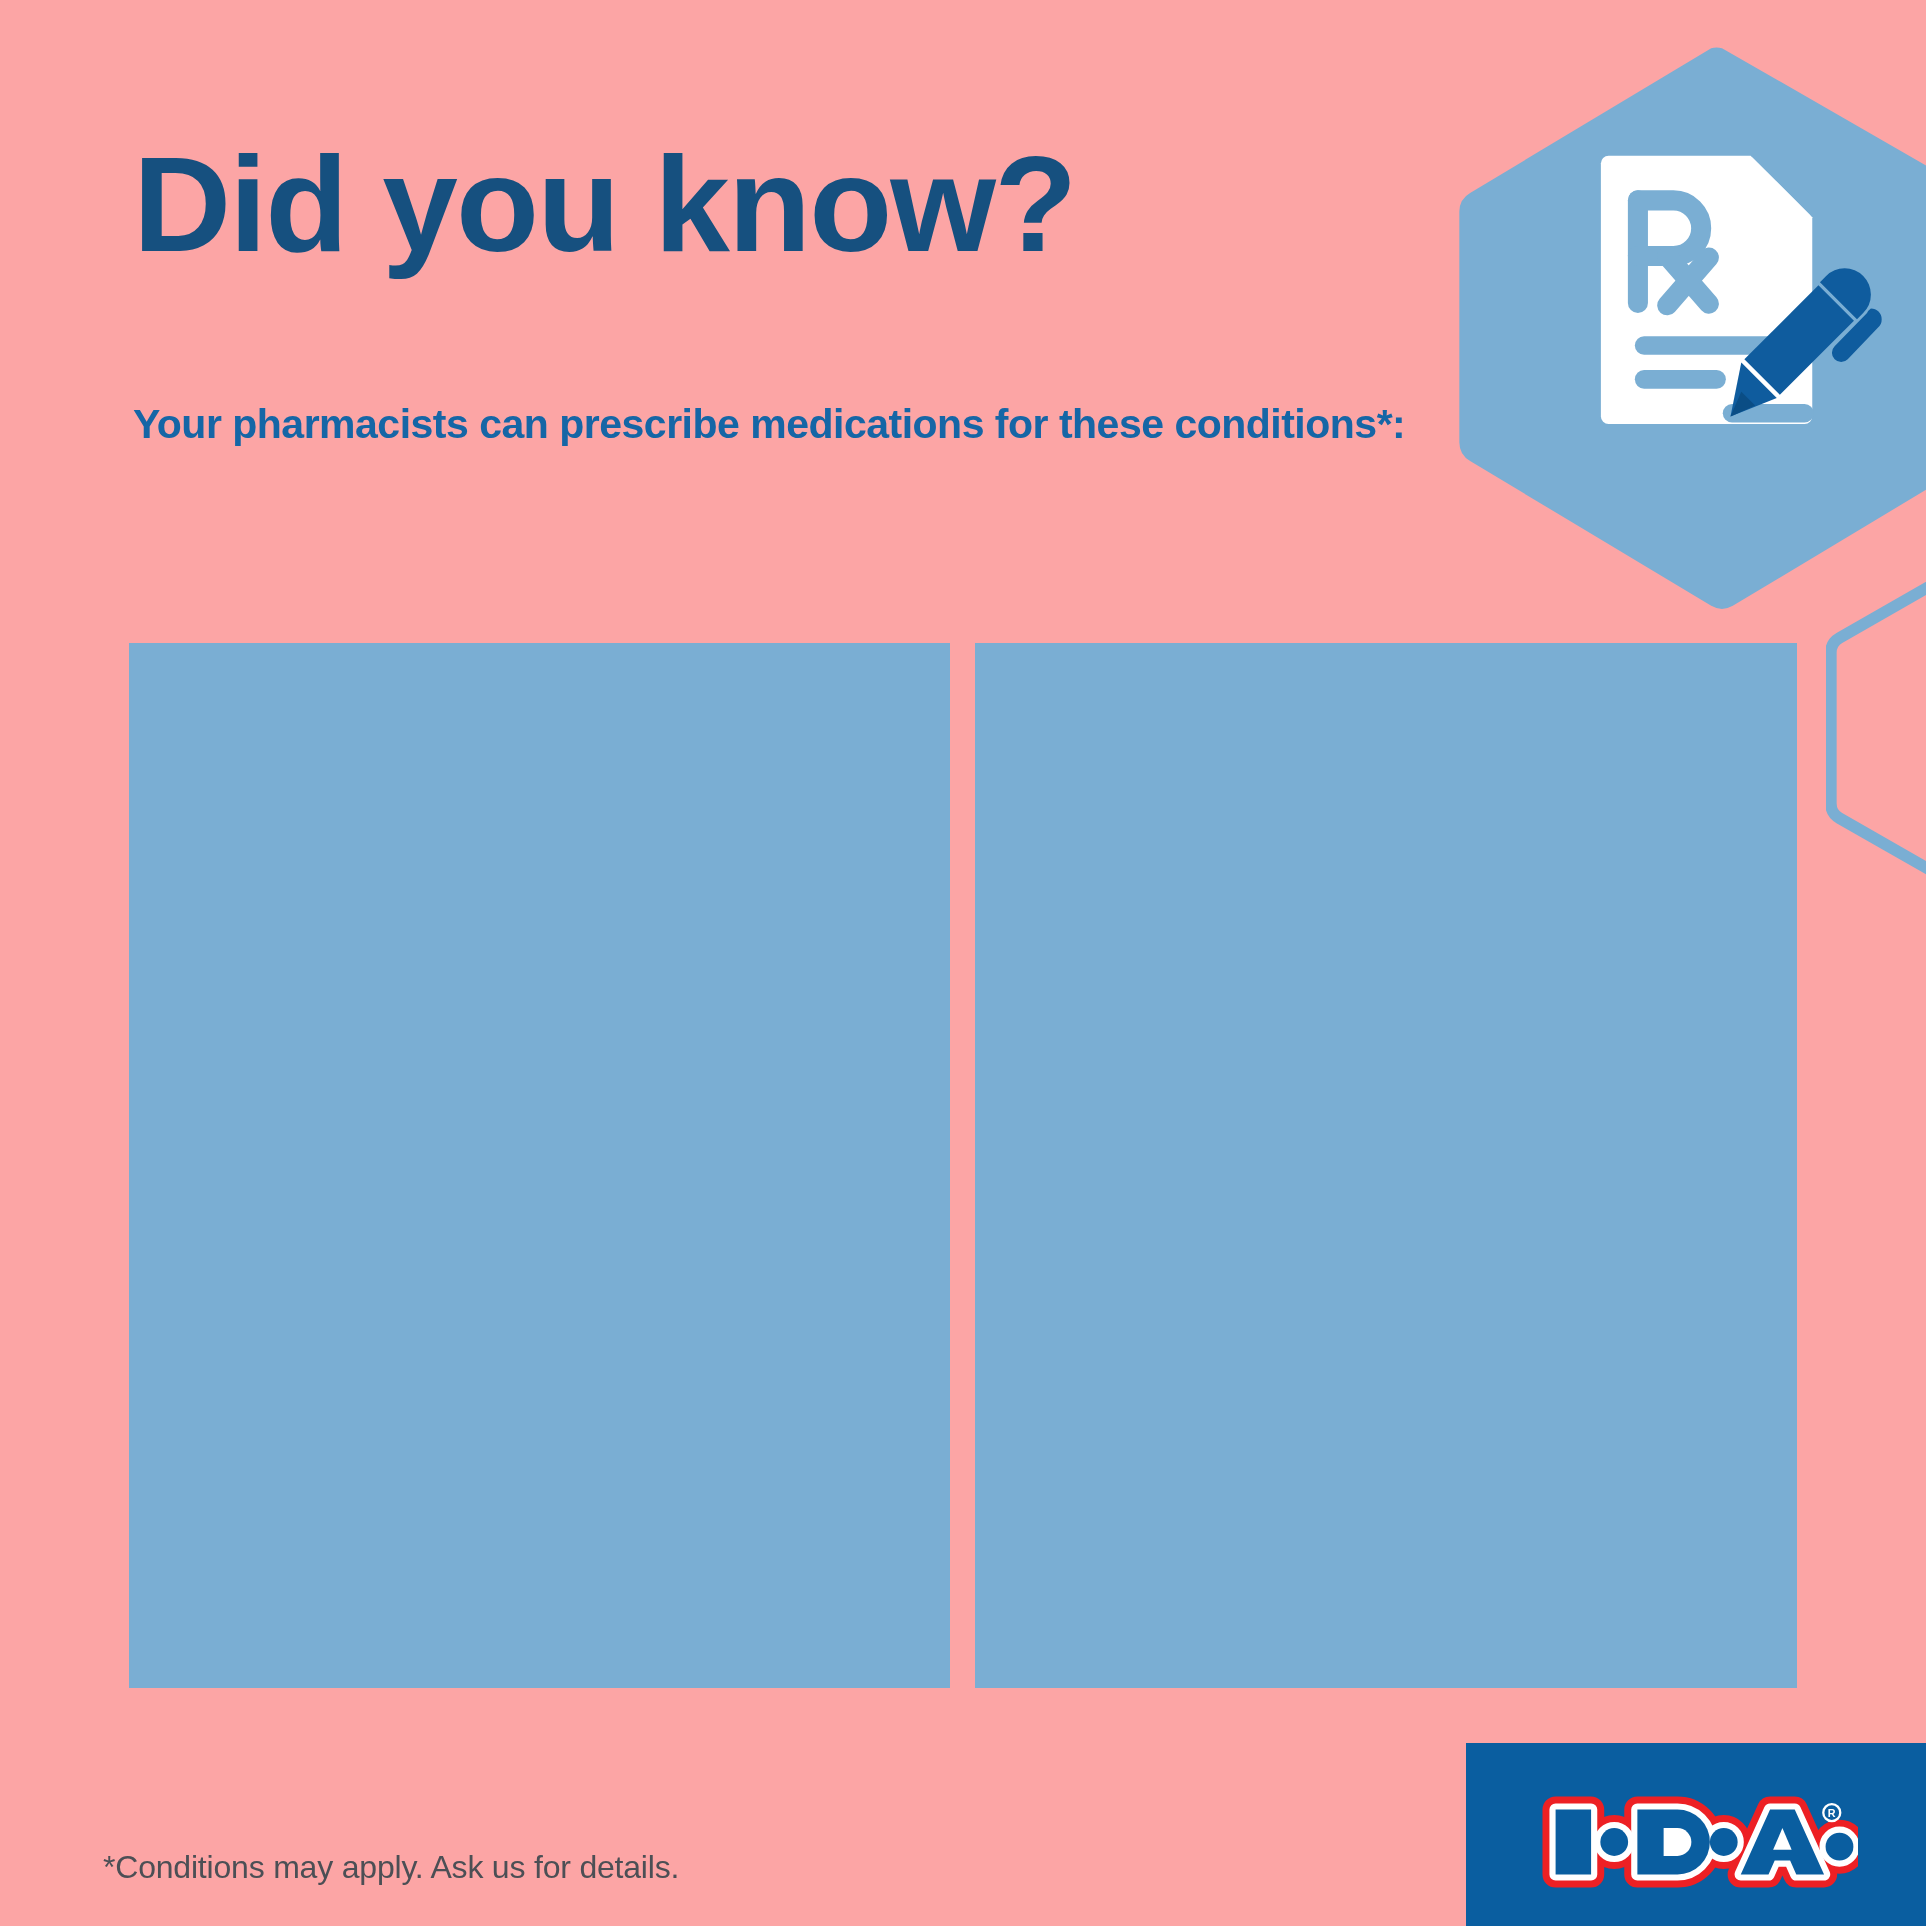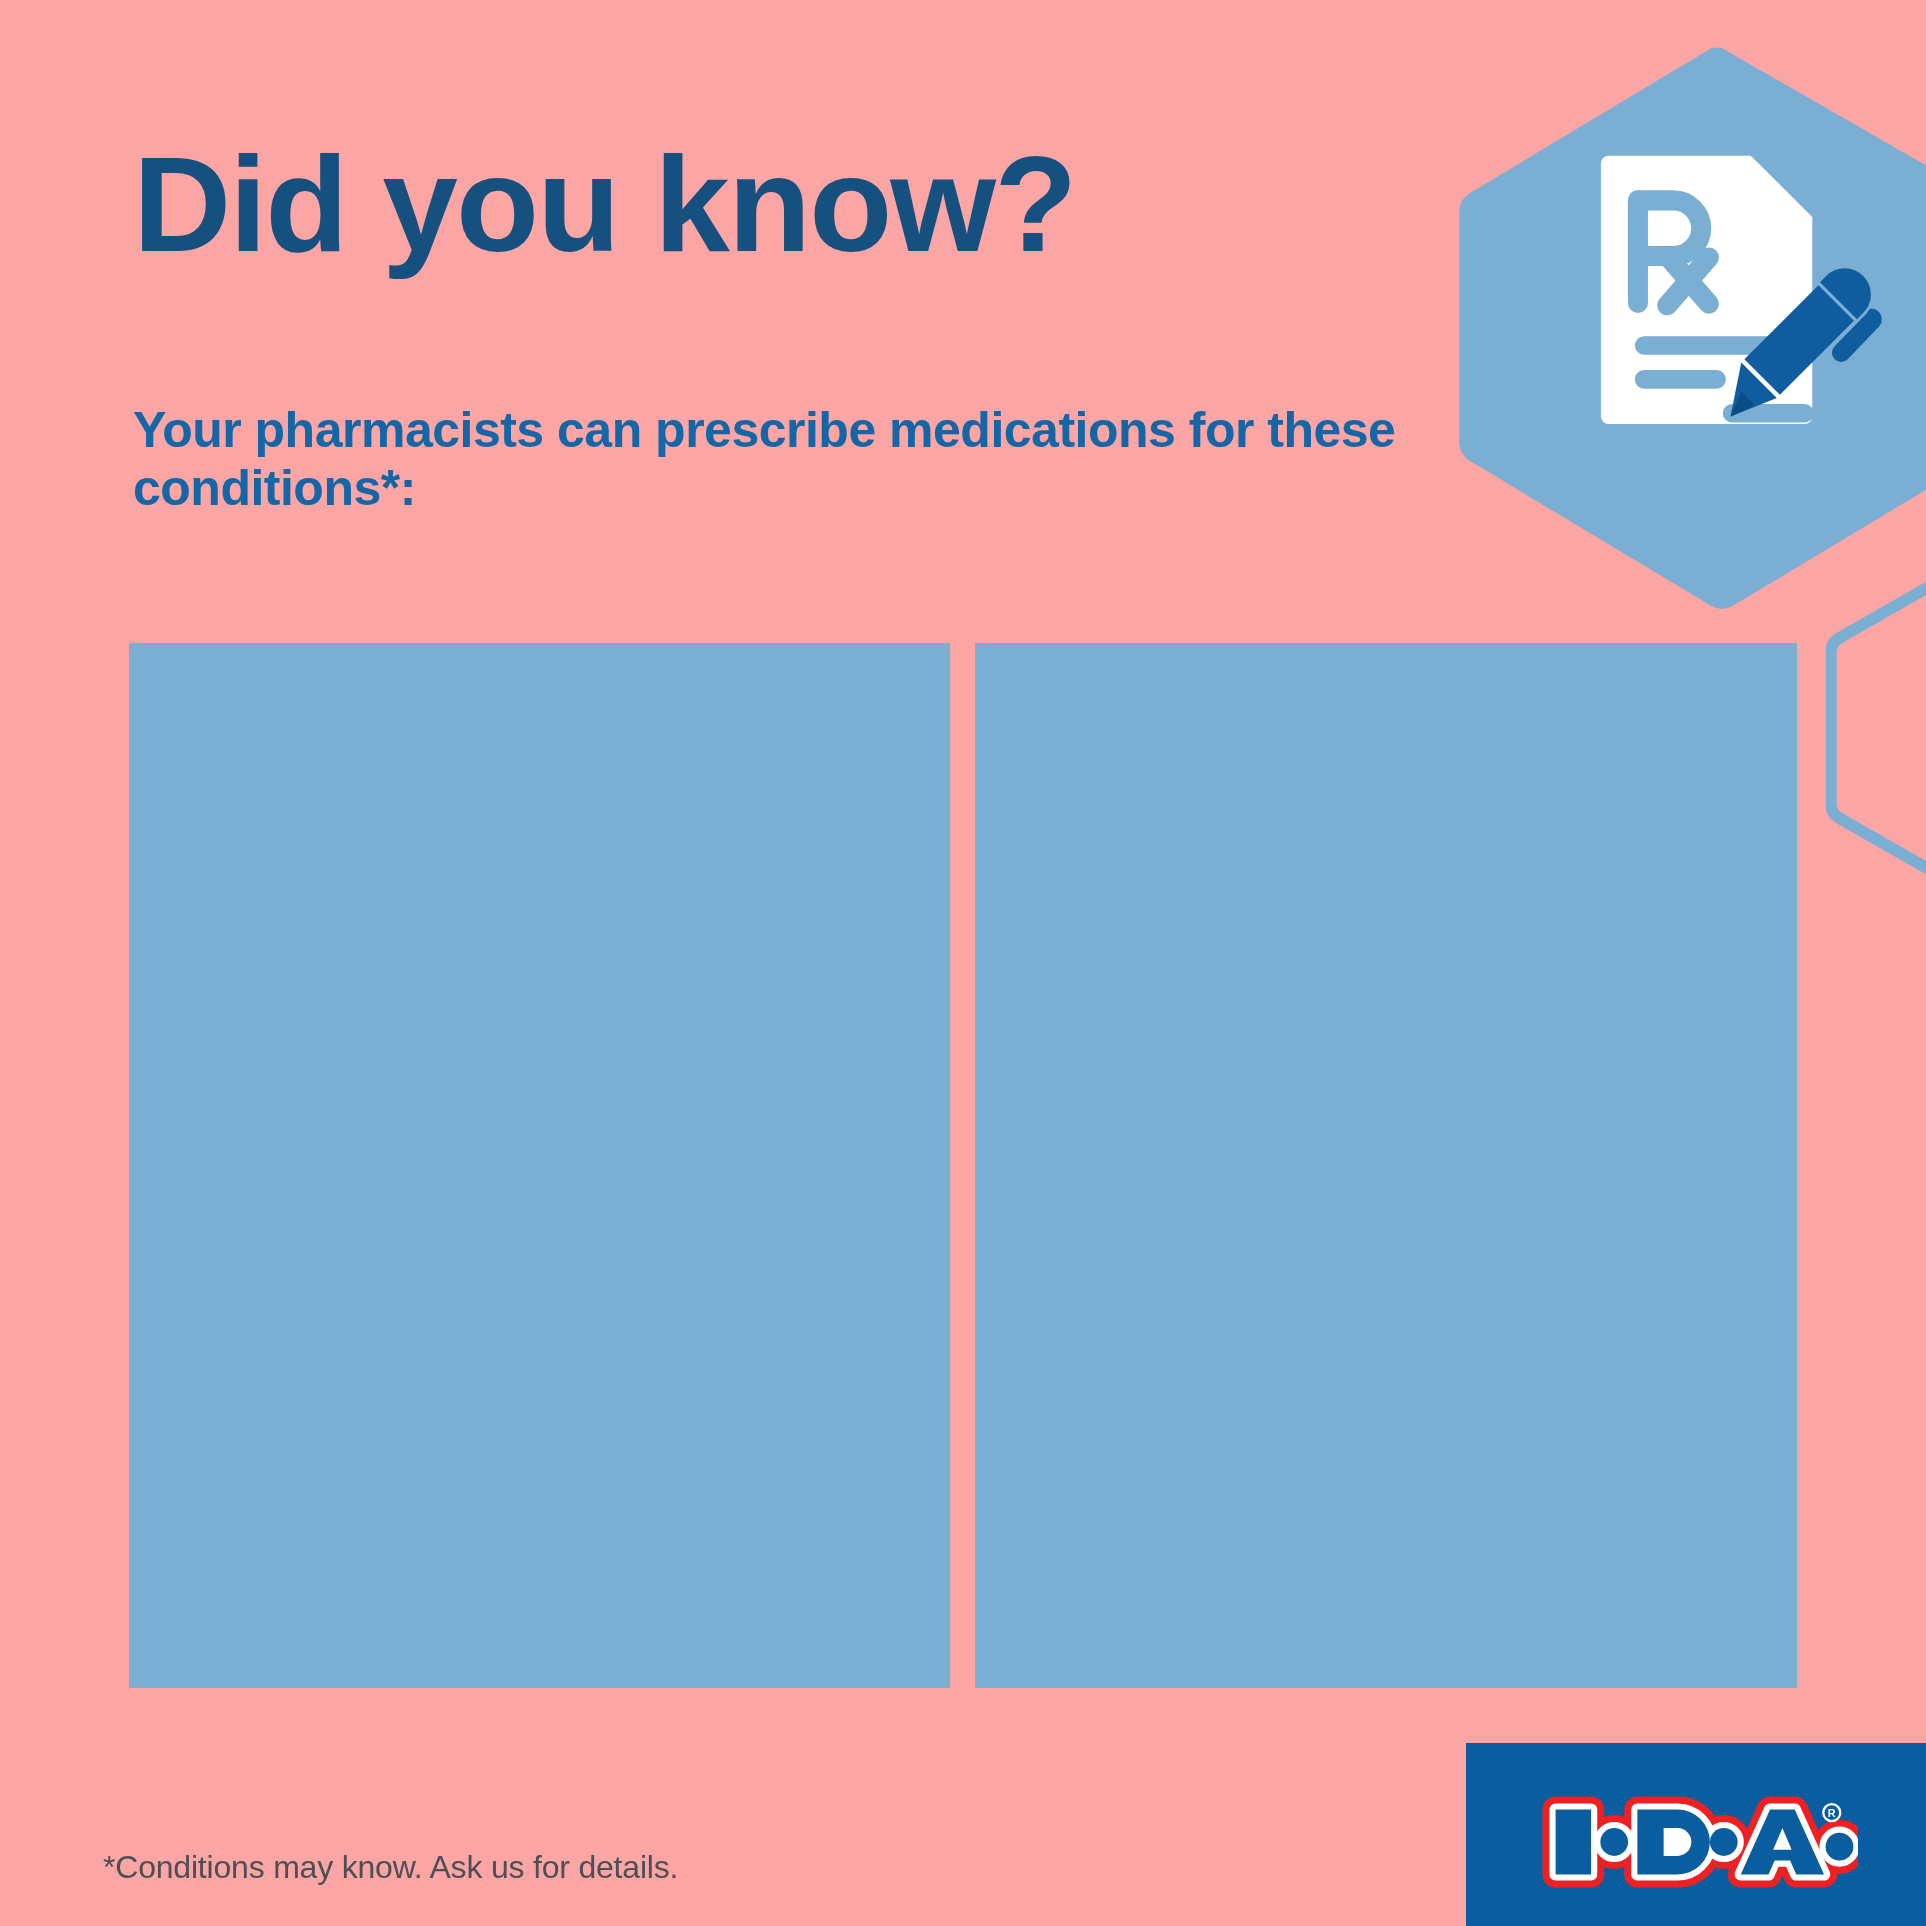--- a/index.html
+++ b/index.html
@@ -51,21 +51,21 @@
     font-weight: 700;
     letter-spacing: -1.9px;
     line-height: 1.0;
     white-space: nowrap;
   }
   .subhead {
     position: absolute;
     left: 133px;
     top: 401px;
     color: #1566a6;
-    font-size: 50px;
+    font-size: 41px;
     font-weight: 700;
     line-height: 1.16;
     letter-spacing: -0.5px;
     max-width: 1310px;
   }
   .footnote {
     position: absolute;
     left: 103px;
     top: 1849px;
     color: #4c4f55;
@@ -155,21 +155,21 @@
     </svg>
   </div>
 
   <div class="headline">Did you know?</div>
 
   <div class="subhead">Your pharmacists can prescribe medications for these conditions*:</div>
 
   <div class="panel panel-left"></div>
   <div class="panel panel-right"></div>
 
-  <div class="footnote">*Conditions may know. Ask us for details.</div>
+  <div class="footnote">*Conditions may apply. Ask us for details.</div>
 
   <div class="logo-block">
     <div class="logo-mark">
       <svg viewBox="0 0 420 124" width="324" height="96" aria-hidden="true">
 
         <g stroke="#ed2024" stroke-width="34" stroke-linejoin="round" fill="#ed2024">
 
           <path d="M28 20 L74 20 L74 104 L28 104 Z"></path>
 
           <circle cx="104" cy="62" r="18"></circle>

